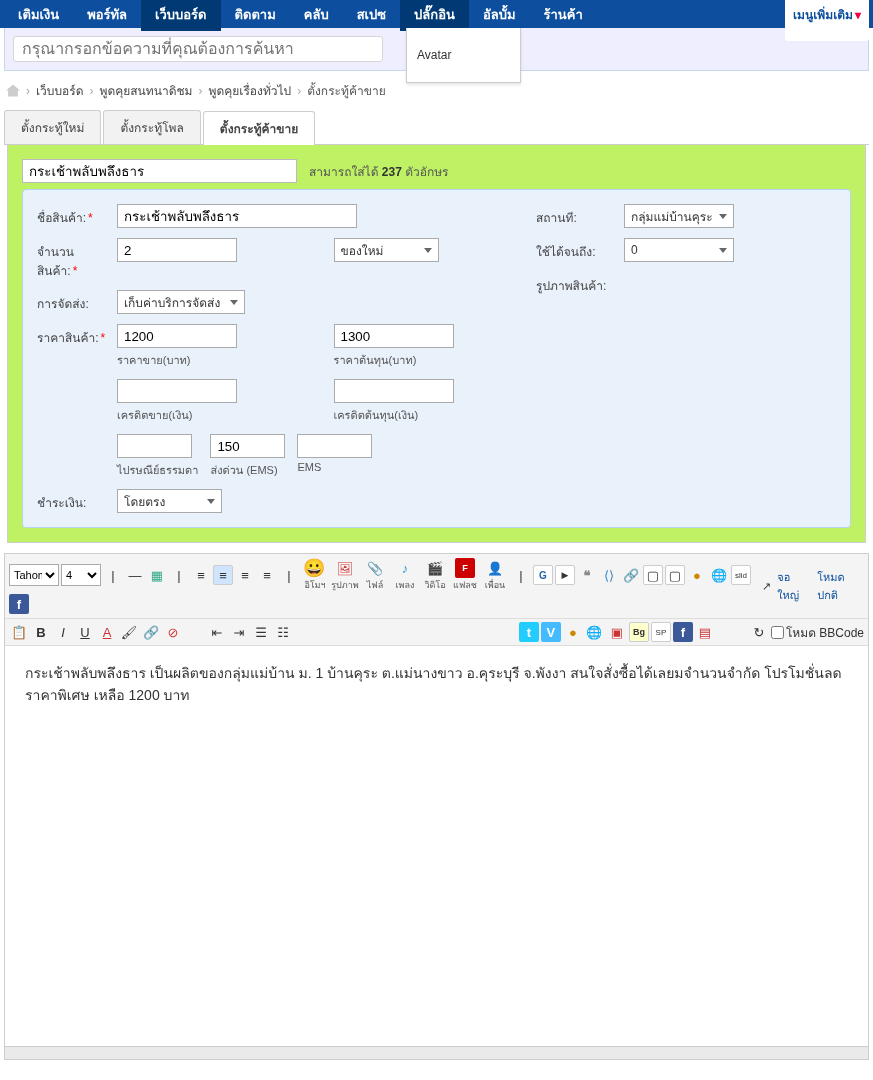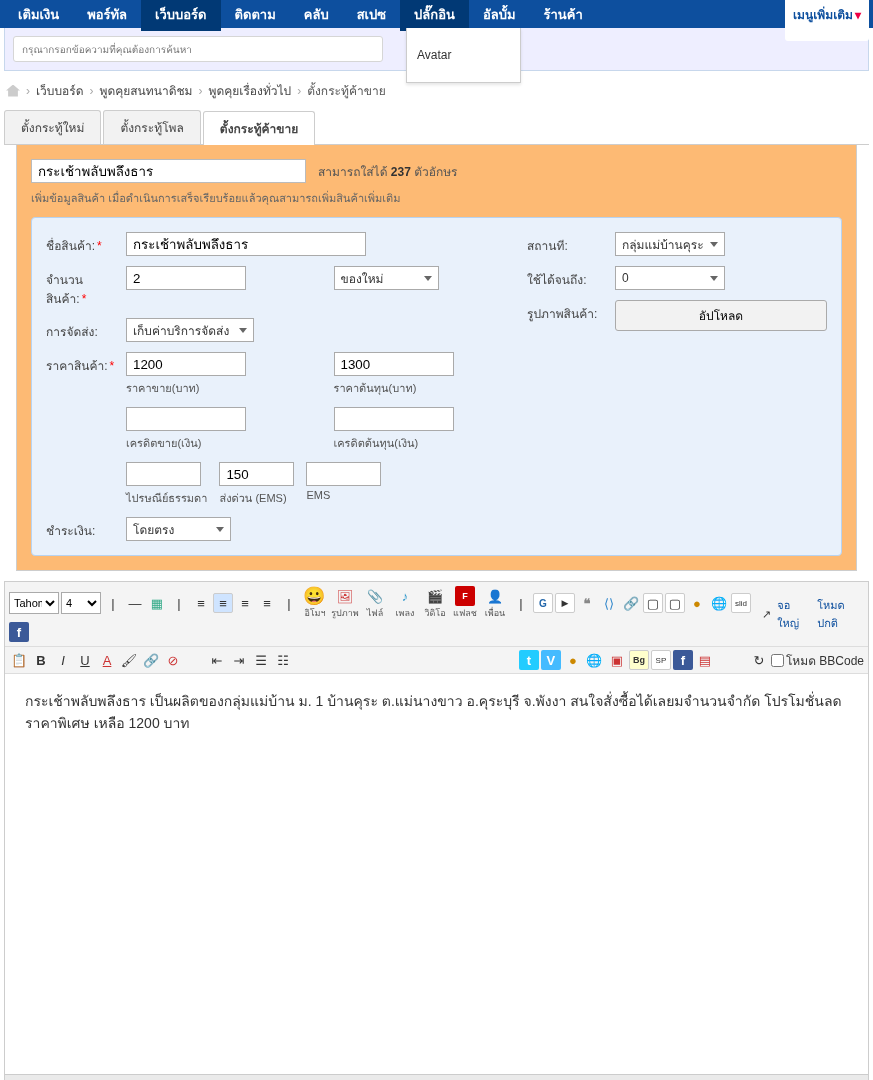--- a/index.html
+++ b/index.html
@@ -4,29 +4,29 @@
 <style>
 *{box-sizing:border-box;margin:0;padding:0}
 body{font-family:Tahoma,sans-serif;font-size:12px;color:#333;background:#fff}
 .topnav{background:#0d4f9e;display:flex;align-items:center;height:28px;padding:0 4px}
 .topnav .navitem{color:#fff;padding:6px 14px;font-weight:bold;font-size:13px;cursor:pointer;text-align:center}
 .topnav .navitem.active{background:#013975}
 .moremenu{margin-left:auto;background:#fff;color:#0d4f9e;padding:17px 8px;font-weight:bold;border-radius:3px;cursor:pointer}
 .moremenu .caret{color:#e04;margin-left:2px}
 .dropdown{position:absolute;top:28px;left:406px;background:#fff;border:1px solid #ccc;border-top:none;width:115px;padding:20px 10px;z-index:10;box-shadow:0 2px 3px rgba(0,0,0,.1)}
 .searchbar{background:#eef;padding:8px;border:1px solid #c7d7ec;border-top:none;margin:0 4px}
-.searchbar input{width:370px;height:26px;border:1px solid #d6d6d6;border-radius:3px;padding:0 8px;font-size:10px;color:#999}
+.searchbar input{width:370px;height:26px;border:1px solid #d6d6d6;border-radius:3px;padding:0 8px;font-size:16px;color:#999}
 .breadcrumb{padding:10px 6px;color:#555;display:flex;align-items:center;gap:6px}
 .breadcrumb a{color:#444;text-decoration:none}
 .breadcrumb .sep{color:#aaa}
 .home-icon{display:inline-block;width:14px;height:12px;background:#ccc;clip-path:polygon(50% 0,100% 50%,85% 50%,85% 100%,15% 100%,15% 50%,0 50%)}
 .tabs{display:flex;border-bottom:1px solid #cdcdcd;margin:0 4px}
 .tabs .tab{padding:7px 16px;border:1px solid #cdcdcd;border-bottom:none;background:#f2f2f2;margin-right:2px;cursor:pointer;font-size:12px;border-radius:3px 3px 0 0;color:#444}
 .tabs .tab.active{background:#fff;font-weight:bold;position:relative;top:1px}
-.formpanel{border:1px solid #cdcdcd;border-top:none;margin:0 16px;padding:14px;background:#fdba74}
+.formpanel{border:1px solid #cdcdcd;border-top:none;margin:0 7px;padding:14px;background:#bef264}
 .titlebox{display:flex;align-items:center;gap:12px;margin-bottom:6px}
 .titlebox input{width:275px;height:24px;border:1px solid #bbb;padding:0 6px}
 .limit{color:#555}
 .limit b{color:#333}
 .subtext{color:#666;font-size:11px;margin-bottom:10px}
 .formarea{border:1px solid #b7d3f1;background:#e9f1fb;border-radius:4px;padding:14px;display:flex;gap:4px}
 .leftcol{flex:1;display:grid;grid-template-columns:70px auto auto;row-gap:10px;column-gap:10px;align-content:start}
 .rightcol{width:300px;display:grid;grid-template-columns:80px auto;row-gap:10px;column-gap:8px;align-content:start}
 .lbl{color:#444;font-size:12px;padding-top:4px}
 .req{color:red;margin-left:2px}
@@ -90,21 +90,20 @@
   <div class="tab">ตั้งกระทู้ใหม่</div>
   <div class="tab">ตั้งกระทู้โพล</div>
   <div class="tab active">ตั้งกระทู้ค้าขาย</div>
 </div>
 
 <div class="formpanel">
   <div class="titlebox">
     <input class="txtin" style="width: 275px;" value="กระเช้าพลับพลึงธาร">
     <span class="limit"><span>สามารถใส่ได้ </span><b>237</b><span> ตัวอักษร</span></span>
   </div>
-  <div class="subtext">เพิ่มข้อมูลสินค้า เมื่อดำเนินการเสร็จเรียบร้อยแล้วคุณสามารถเพิ่มสินค้าเพิ่มเติม</div>
 
   <div class="formarea">
     <div class="leftcol">
       <div class="lbl"><span>ชื่อสินค้า:</span><span class="req">*</span></div>
       <input class="txtin" style="width: 240px; grid-column: 2 / 4;" value="กระเช้าพลับพลึงธาร">
 
       <div class="lbl"><span>จำนวนสินค้า:</span><span class="req">*</span></div>
       <input class="txtin" value="2" style="">
       <div class="selbox">
             <span>ของใหม่</span>
@@ -168,21 +167,20 @@
             <span class="arr"></span>
           </div>
 
       <div class="lbl">ใช้ได้จนถึง:</div>
       <div class="selbox" style="width:110px">
             <span>0</span>
             <span class="arr"></span>
           </div>
 
       <div class="lbl">รูปภาพสินค้า:</div>
-      <button class="btn">อัปโหลด</button>
     </div>
   </div>
 </div>
 
 <div class="editor">
   <div class="tbar">
     <div class="tleft">
       <select class="sel" style="width:50px"><option>Tahoma</option></select>
       <select class="sel" style="width:40px"><option>4</option></select>
       <span class="ibtn">|</span>

